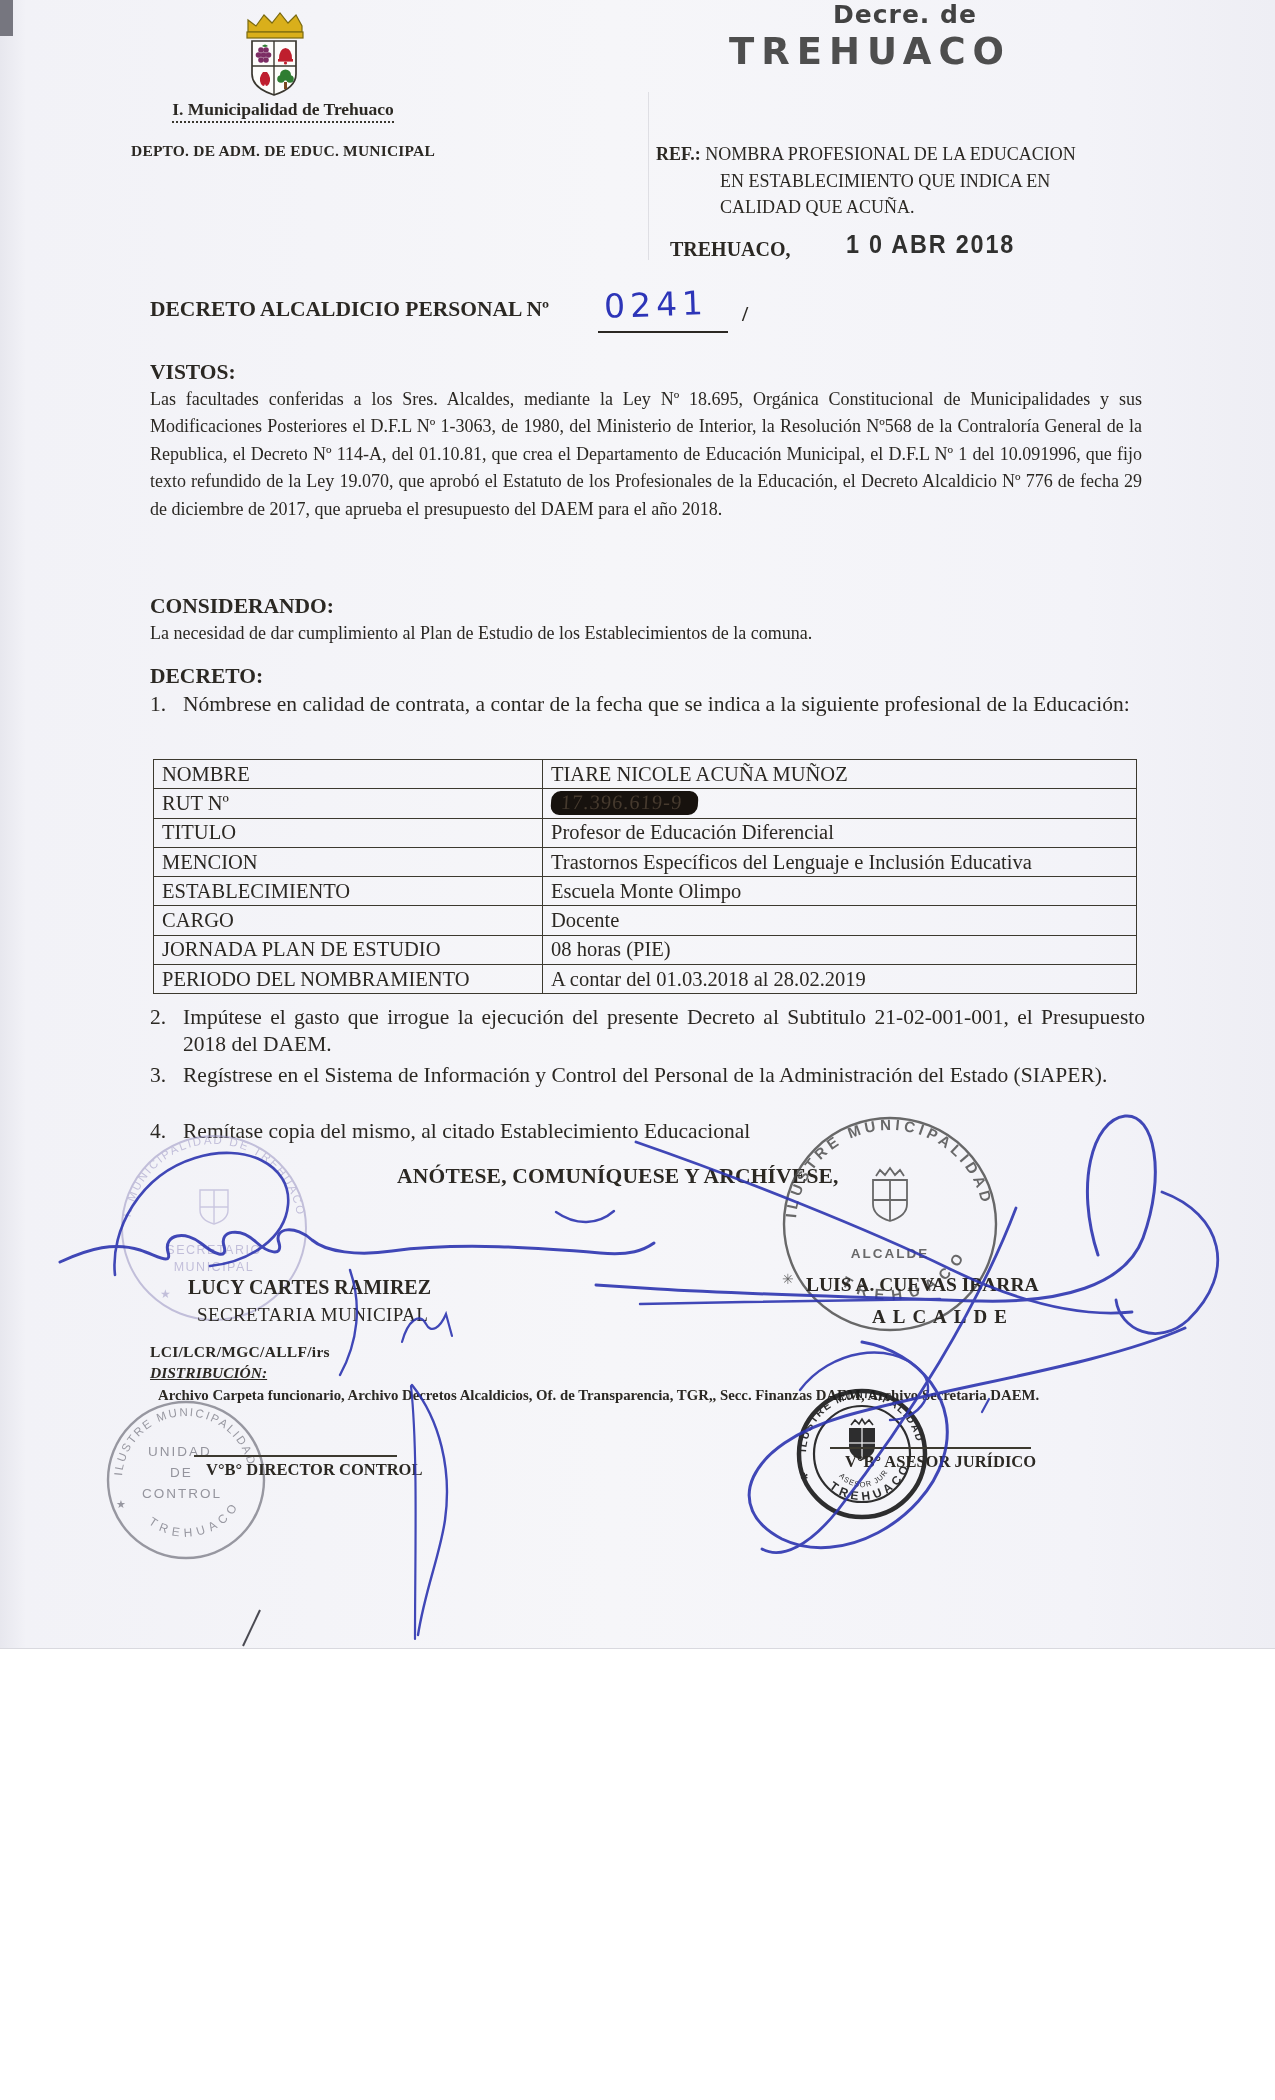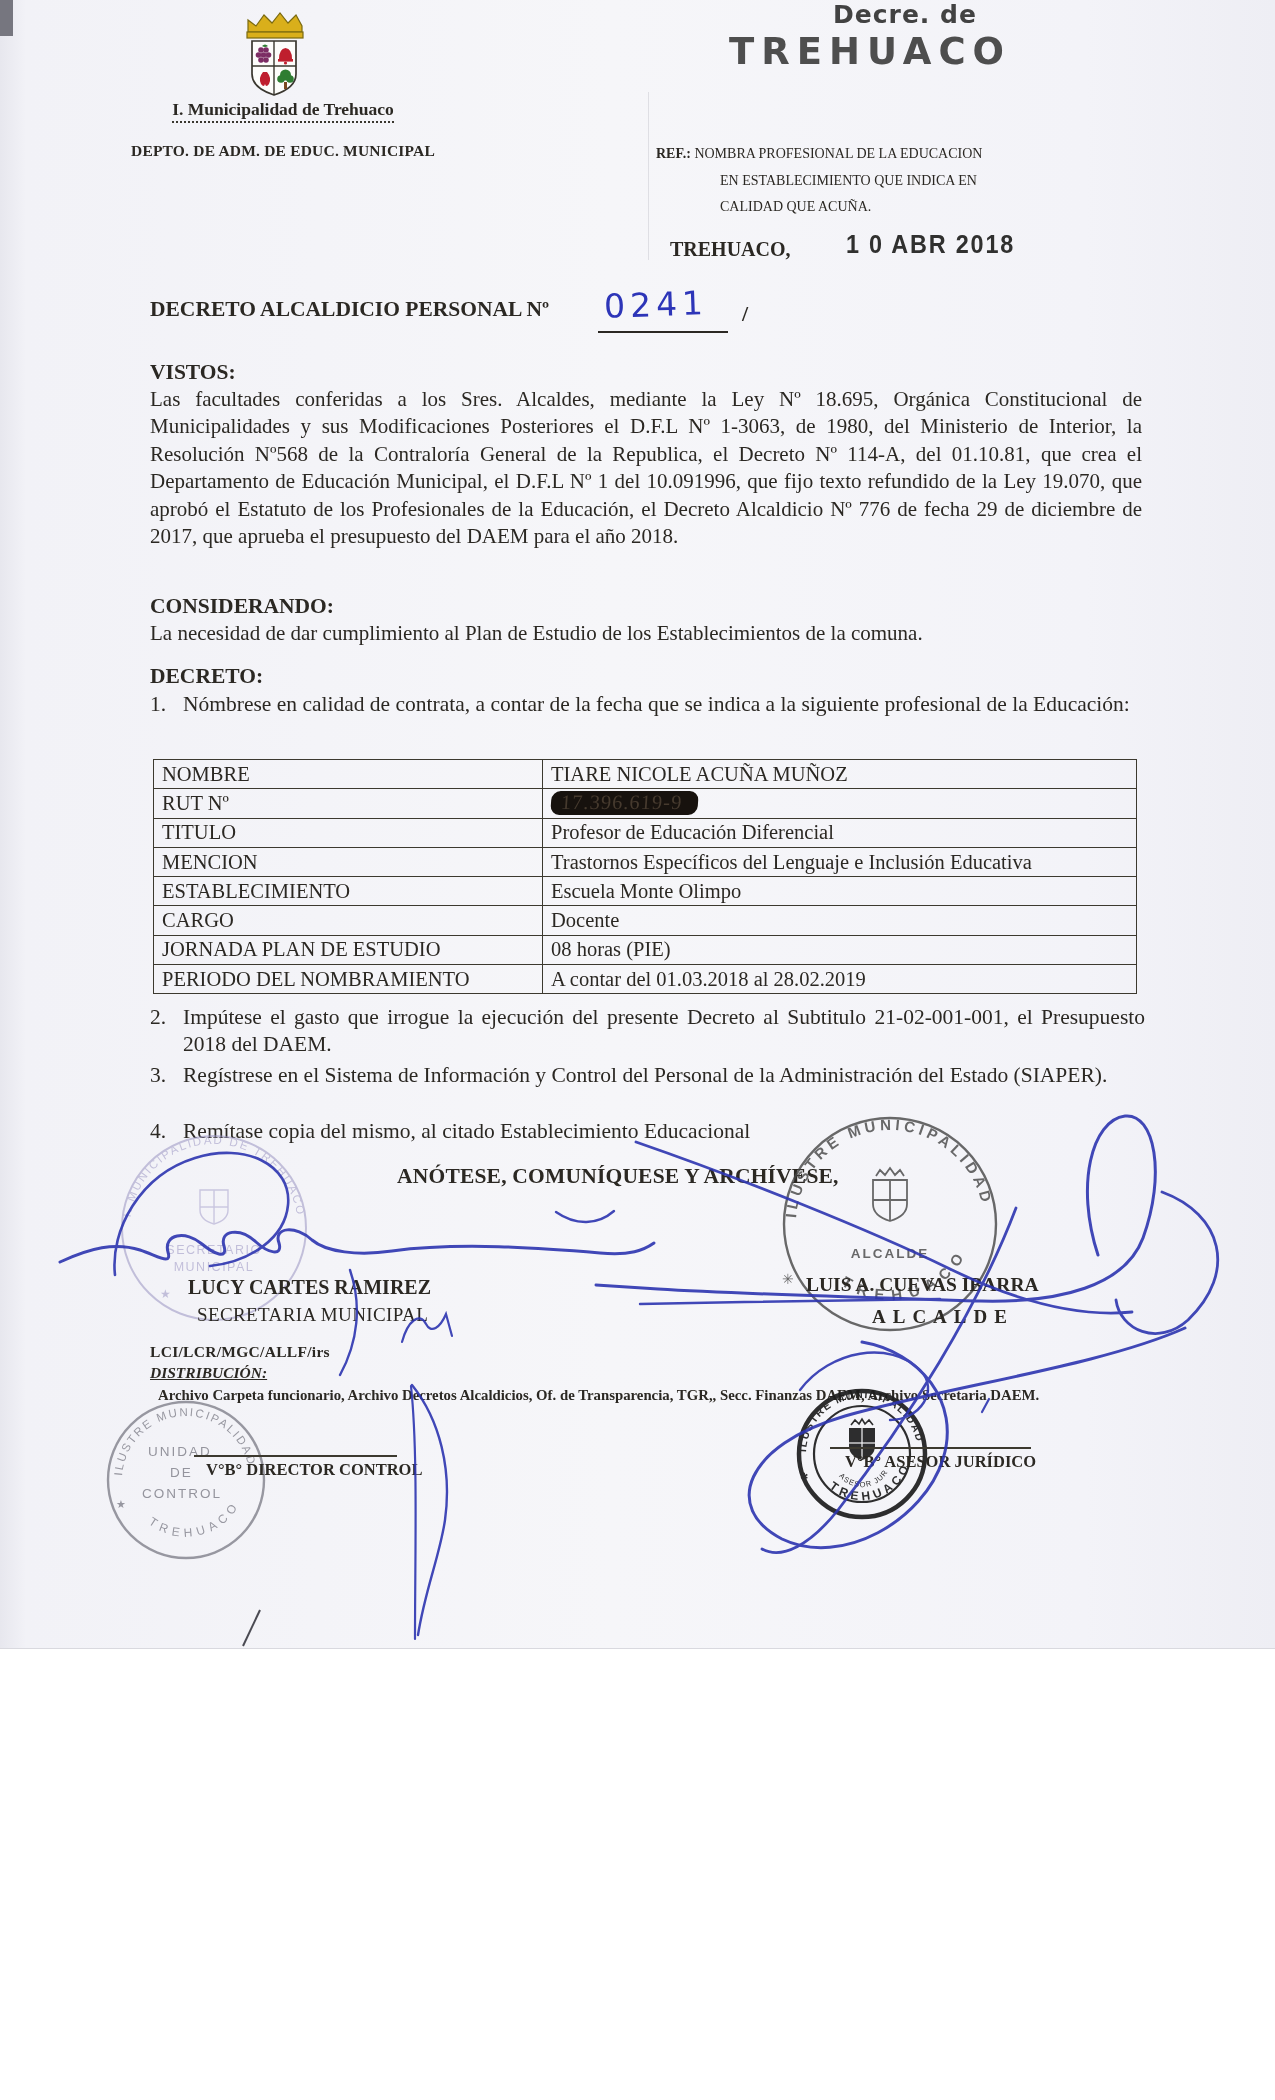--- a/index.html
+++ b/index.html
@@ -11,34 +11,34 @@
   .fold-line{position:absolute;left:648px;top:92px;width:1px;height:168px;background:rgba(60,60,80,.12);}
   .abs{position:absolute;}
   
   .org-block{left:118px;top:99px;width:330px;text-align:center;}
   .org-name{font-size:17.5px;font-weight:bold;border-bottom:2px dotted #3a372f;padding-bottom:1px;display:inline-block;}
   .dept-name{font-size:15.5px;font-weight:bold;margin-top:19px;letter-spacing:.2px;}
   .personal-stamp{left:700px;top:0px;width:340px;text-align:center;color:#424242;font-family:"DejaVu Sans",sans-serif;}
   .personal-stamp .l1{font-size:25px;font-weight:600;letter-spacing:1px;padding-left:70px;}
   .personal-stamp .l2{font-size:37px;font-weight:bold;letter-spacing:7px;margin-top:1px;opacity:.93;}
   
-  .ref{left:656px;top:141px;width:500px;font-size:14px;line-height:26.5px;padding-left:64px;text-indent:-64px;}
+  .ref{left:656px;top:141px;width:500px;font-size:18px;line-height:26.5px;padding-left:64px;text-indent:-64px;}
   .ref-label{font-weight:bold;}
   .dateline-city{left:656px;top:238px;font-size:20px;font-weight:bold;margin-left:14px;}
   .date-stamp{left:846px;top:229px;font-family:"Liberation Sans",sans-serif;font-size:26px;font-weight:bold;
     color:#30302f;letter-spacing:2px;transform:scaleX(.9);transform-origin:left;white-space:pre;}
   
   .decree-line{left:150px;top:297px;font-size:21.5px;font-weight:bold;}
   .hand-number{left:604px;top:285px;font-family:"DejaVu Sans",sans-serif;font-size:33px;color:#2d35b8;
     letter-spacing:5px;transform:rotate(-2deg);font-weight:400;}
   .number-underline{left:598px;top:331px;width:130px;height:2px;background:#2b2823;}
   .number-slash{left:742px;top:301px;font-size:22px;font-weight:bold;}
   
   .h-sec{font-size:21.5px;font-weight:bold;}
-  .body-par{font-size:21px;line-height:27.4px;text-align:justify;width:992px;}
+  .body-par{font-size:18px;line-height:27.4px;text-align:justify;width:992px;}
   .oli{display:flex;width:995px;font-size:21.5px;line-height:27.4px;}
   .oli .num{width:33px;flex:none;}
   .oli .txt{flex:1;text-align:justify;}
   
   table.decree-table{left:153px;top:759px;width:984px;border-collapse:collapse;font-size:20.5px;}
   table.decree-table td{border:1.7px solid #3c392f;height:28.3px;padding:0 2px 0 8px;vertical-align:middle;}
   td.tlabel{width:378px;}
   .redaction{background:#17120e;color:#463a2e;border-radius:9px;padding:0 16px 1px 10px;display:inline-block;
     transform:skewX(-4deg);letter-spacing:1px;}
   

